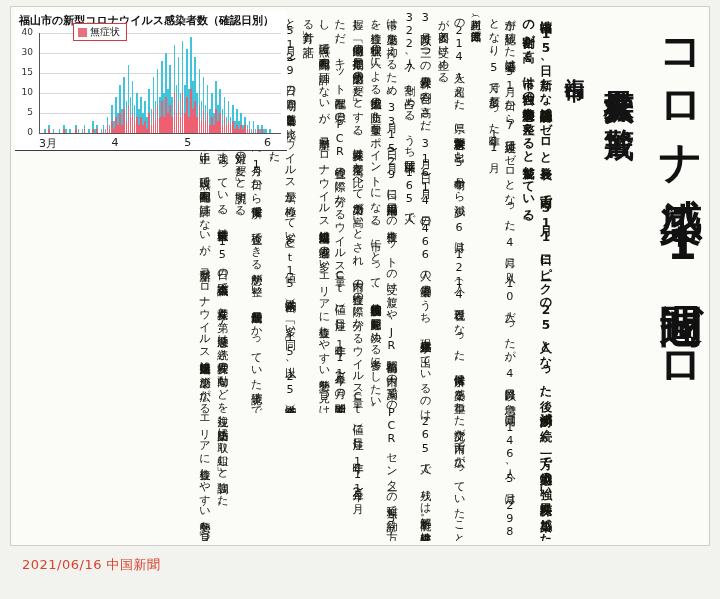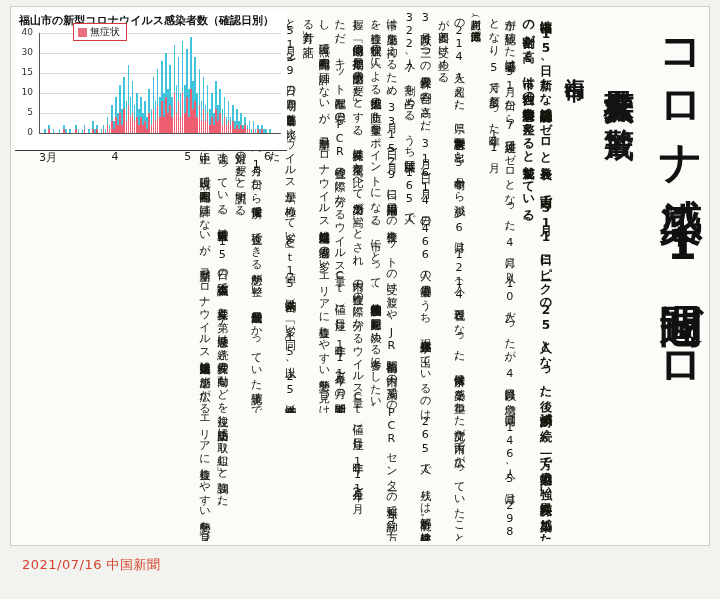--- a/index.html
+++ b/index.html
@@ -180,21 +180,20 @@
     font-size: 9px;
     color: #333;
   }
   .y-tick {
     text-align: right;
     width: 16px;
   }
   .x-tick {
     font-size: 11px;
     color: #222;
-    margin-top: 14px;
   }
   .gridline {
     position: absolute;
     height: 1px;
     background: #d8d8d8;
   }
   .axis-line {
     position: absolute;
     background: #555;
   }
@@ -662,14 +661,14 @@
           <div class="axis-label x-tick" style="left: 249.06px; top: 109px;">6</div>
         </div>
       <div class="legend">
         <span class="swatch"></span>
         <span class="legend-label">無症状</span>
       </div>
     </div>
 
   </div>
 
-  <div class="caption">2021/07/16 中国新聞</div>
+  <div class="caption">2021/06/16 中国新聞</div>
 </div>
 
 </body></html>

